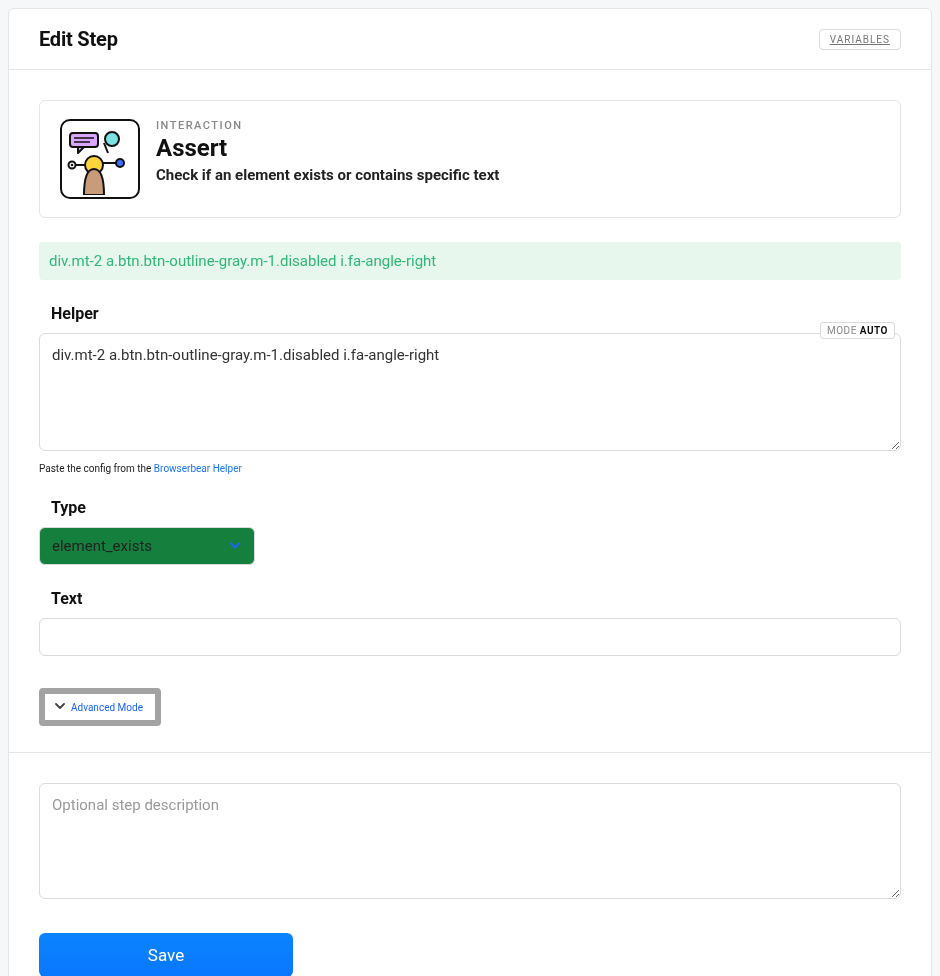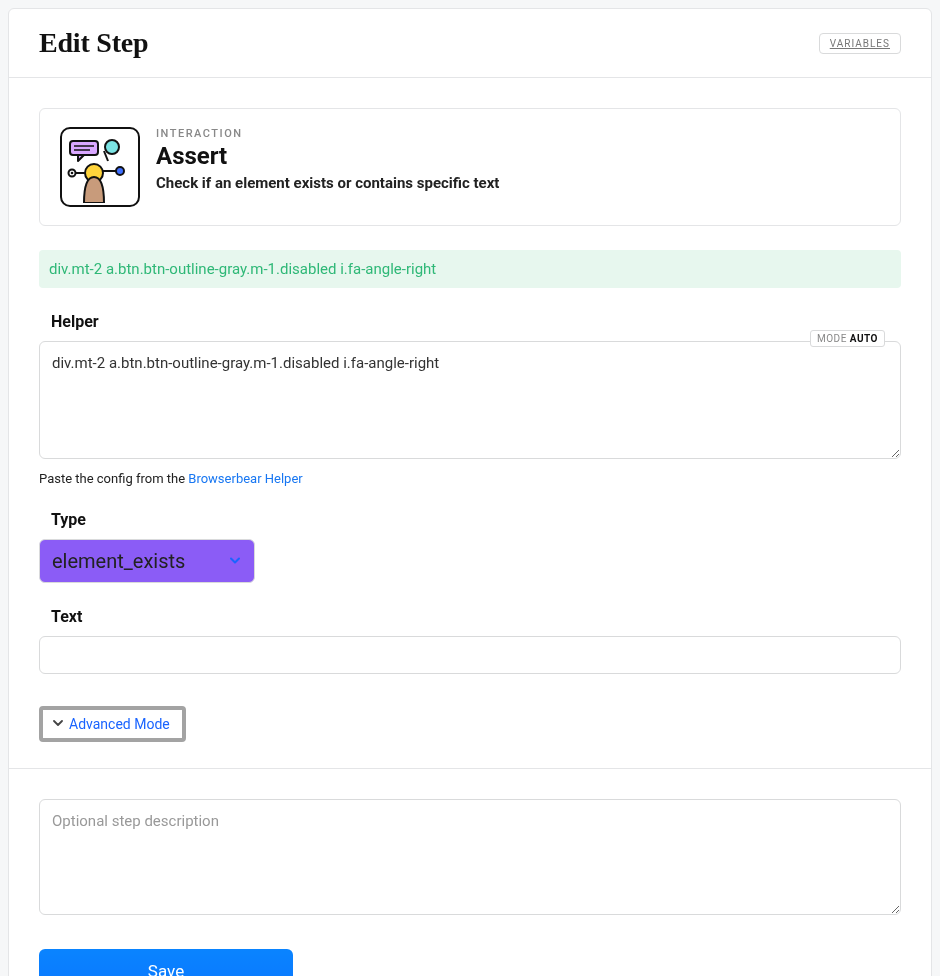--- a/index.html
+++ b/index.html
@@ -21,24 +21,23 @@
       margin: 0 auto;
     }
     .card-header {
       padding: 18px 30px 18px 30px;
       border-bottom: 1px solid #e4e5e7;
       display: flex;
       justify-content: space-between;
       align-items: center;
     }
     .card-header h1 {
-      font-size: 28px;
+      font-size: 20px;
       font-weight: 700;
       letter-spacing: -0.2px;
-      font-family: Liberation Serif, serif;
     }
     .variables-btn {
       border: 1px solid #d9dadb;
       background: #fff;
       border-radius: 4px;
       padding: 4px 10px;
       font-size: 10px;
       letter-spacing: 1px;
       color: #777;
       cursor: pointer;
@@ -99,21 +98,21 @@
     }
     .field-group label {
       display: block;
       font-size: 16px;
       font-weight: 700;
       margin-bottom: 10px;
       margin-left: 12px;
     }
     .mode-badge {
       position: absolute;
-      right: 16px;
+      right: 6px;
       top: 18px;
       border: 1px solid #d9dadb;
       border-radius: 3px;
       padding: 2px 6px;
       font-size: 10px;
       letter-spacing: 0.5px;
       color: #888;
       background:#fff;
       cursor:pointer;
     }
@@ -126,42 +125,42 @@
       min-height: 118px;
       border: 1px solid #d9dadb;
       border-radius: 6px;
       padding: 12px 12px;
       font-size: 15px;
       font-family: inherit;
       resize: vertical;
       color:#333;
     }
     .hint {
-      font-size: 13px;
+      font-size: 10px;
       margin-top: 8px;
       color: #222;
     }
     .hint a {
       color: #1877f2;
       text-decoration: none;
       cursor:pointer;
     }
     .select-wrap {
       position: relative;
       display: inline-block;
     }
     select.type-select {
       appearance: none;
       -webkit-appearance:none;
       border: 1px solid #d9dadb;
       border-radius: 6px;
       padding: 9px 44px 9px 12px;
-      font-size: 20px;
-      font-family: inherit;
-      background: #8b5cf6;
+      font-size: 15px;
+      font-family: inherit;
+      background: #15803d;
       min-width: 216px;
       cursor:pointer;
       color:#222;
     }
     .select-caret {
       position: absolute;
       right: 14px;
       top: 50%;
       transform: translateY(-50%);
       pointer-events: none;
@@ -171,25 +170,25 @@
       width: 100%;
       border: 1px solid #d9dadb;
       border-radius: 6px;
       padding: 10px 12px;
       font-size: 15px;
       font-family: inherit;
       height: 38px;
     }
     .advanced-btn {
       margin-top: 32px;
-      border: 4px solid #a3a3a3;
+      border: 6px solid #a3a3a3;
       background: #fff;
       border-radius: 4px;
       padding: 6px 12px 6px 10px;
-      font-size: 14px;
+      font-size: 10px;
       color: #1a64ff;
       display: inline-flex;
       align-items: center;
       gap: 6px;
       cursor:pointer;
       font-family: inherit;
     }
     .advanced-btn .chev {
       color: #444;
       font-size: 12px;

